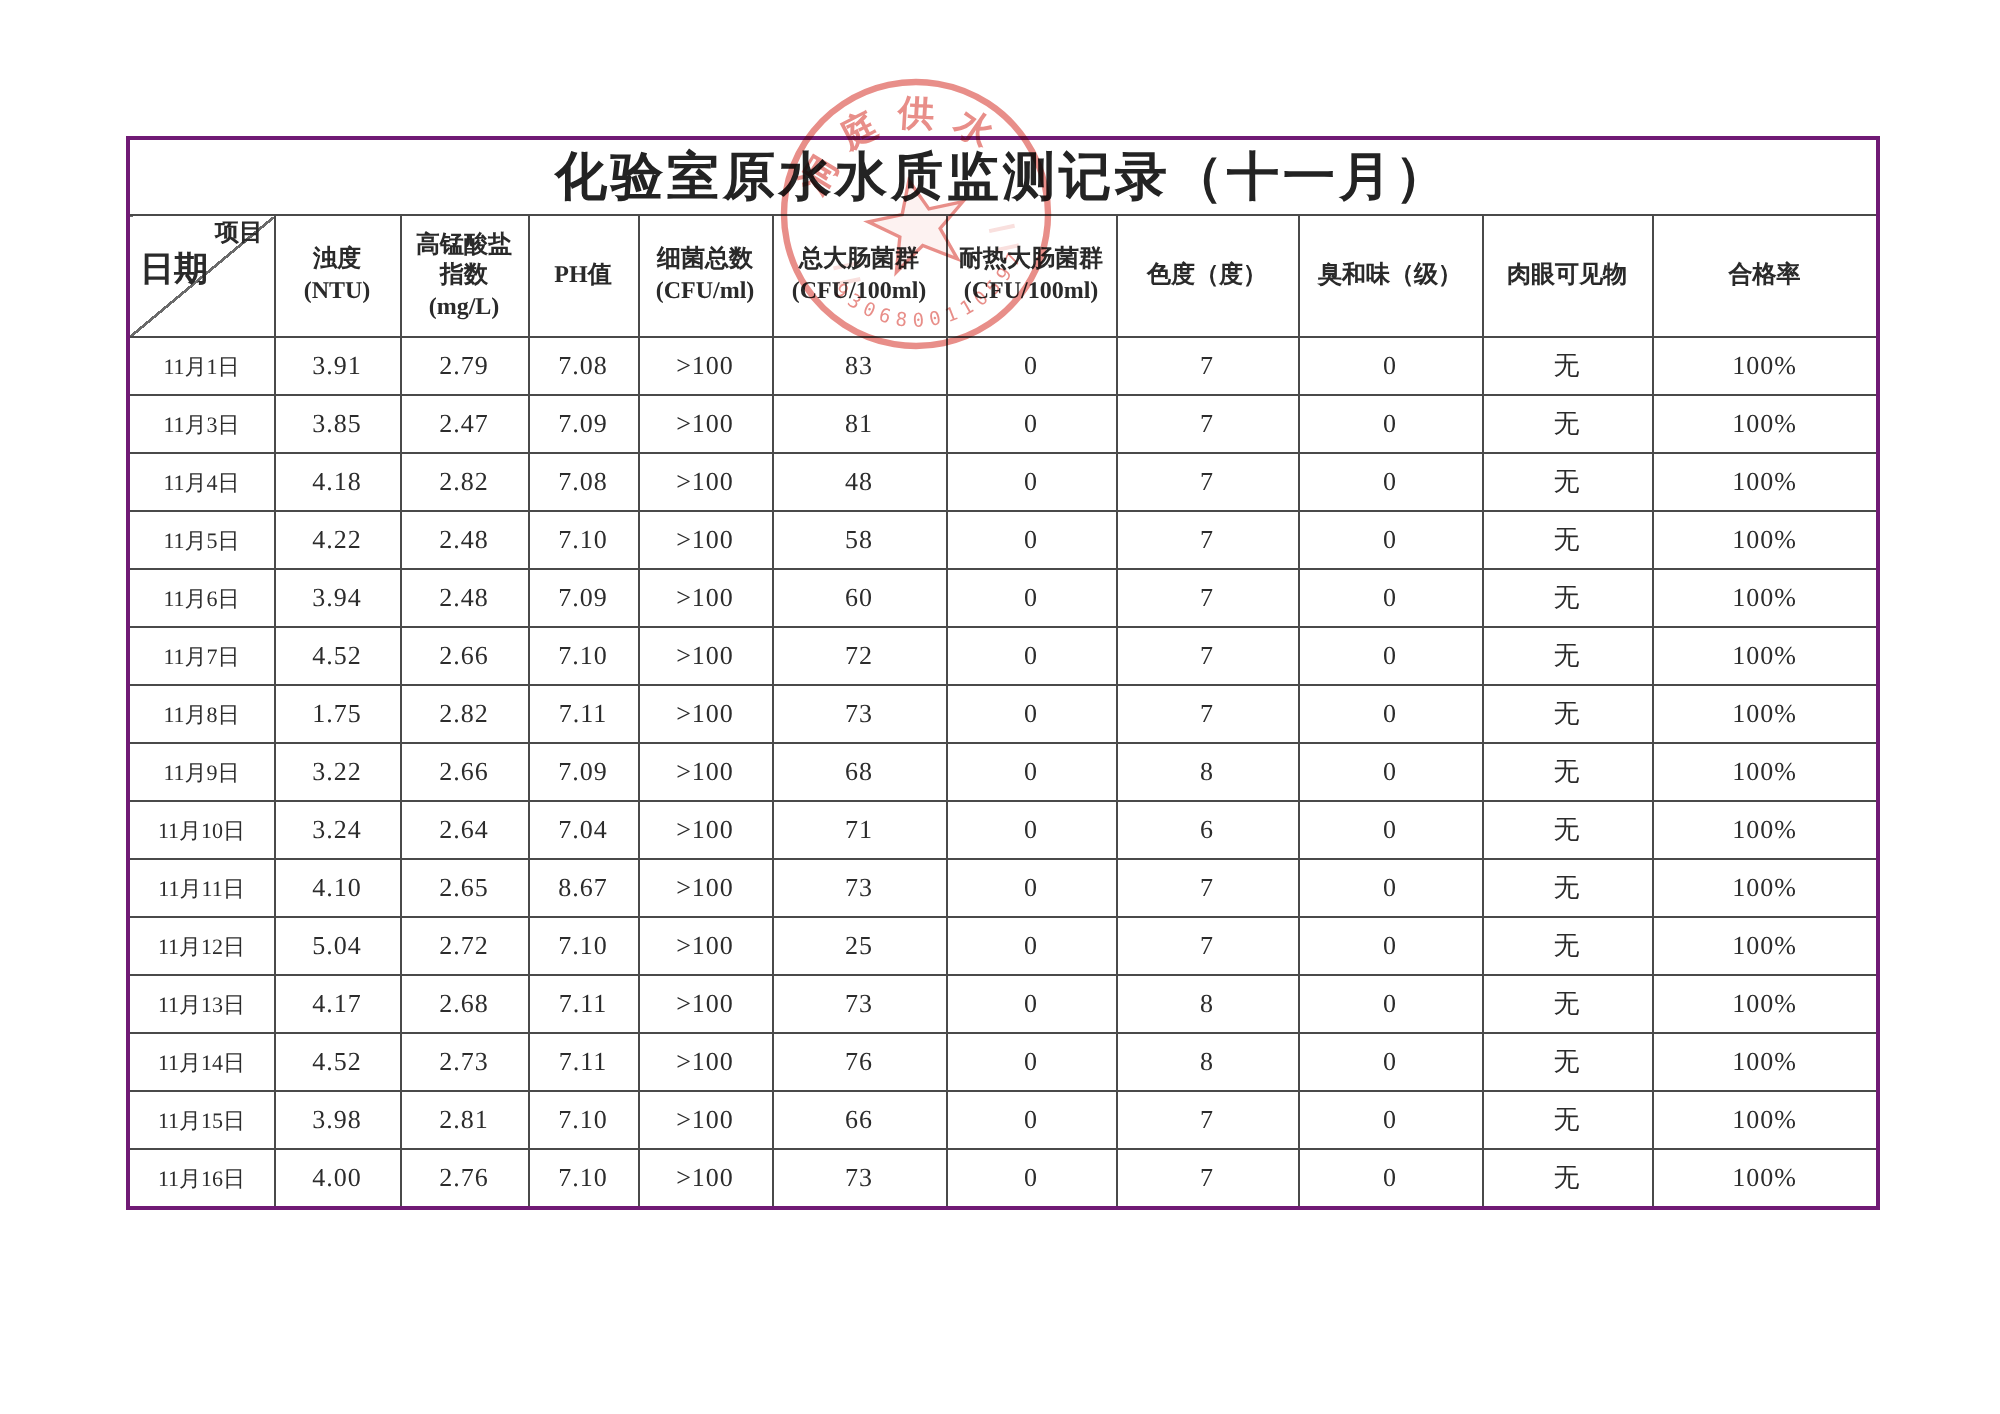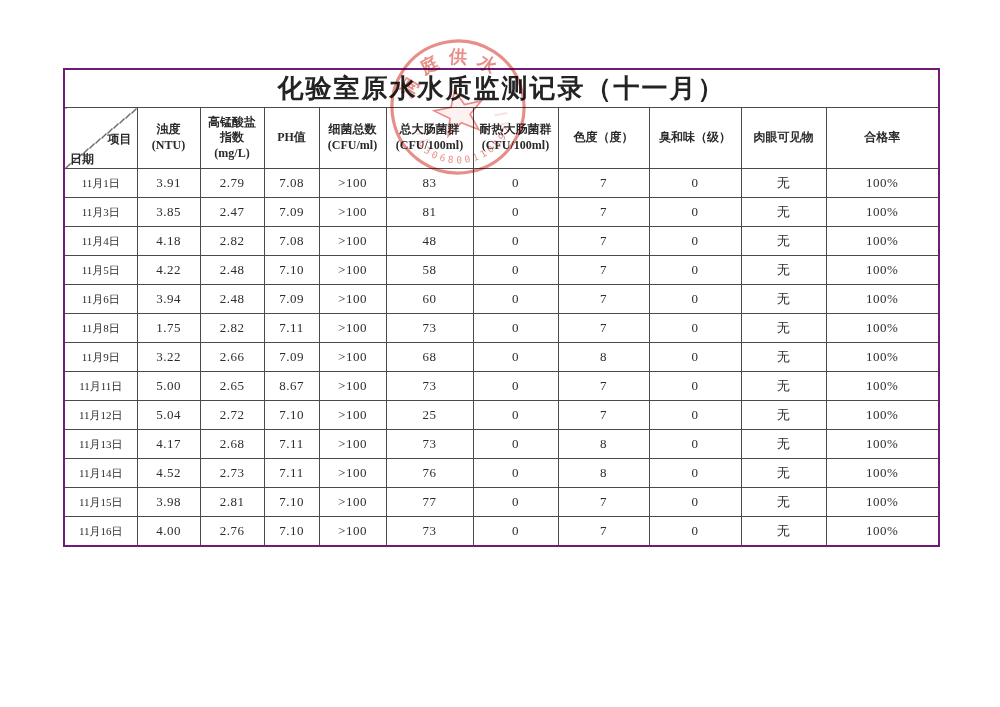--- a/index.html
+++ b/index.html
@@ -59,29 +59,29 @@
     font-weight: 700;
     background:
       linear-gradient(to bottom right,
         transparent calc(50% - 0.7px),
         #6a6a6a calc(50% - 0.7px),
         #6a6a6a calc(50% + 0.7px),
         transparent calc(50% + 0.7px));
   }
   .corner-item {
     position: absolute;
-    top: 24px;
+    top: 1px;
     right: 5px;
     font-size: 12px;
   }
   .corner-date {
     position: absolute;
-    bottom: 0;
+    bottom: 22px;
     left: 5px;
-    font-size: 12px;
+    font-size: 17px;
   }
   
   .stamp {
     position: absolute;
     left: 376px;
     top: 20px;
     width: 164px;
     height: 174px;
     opacity: 0.68;
     pointer-events: none;
@@ -216,20 +216,33 @@
           <td>7.09</td>
           <td>&gt;100</td>
           <td>60</td>
           <td>0</td>
           <td>7</td>
           <td>0</td>
           <td>无</td>
           <td>100%</td>
         </tr>
         <tr>
+          <td class="date-cell">11月7日</td>
+          <td>4.52</td>
+          <td>2.66</td>
+          <td>7.10</td>
+          <td>&gt;100</td>
+          <td>72</td>
+          <td>0</td>
+          <td>7</td>
+          <td>0</td>
+          <td>无</td>
+          <td>100%</td>
+        </tr>
+        <tr>
           <td class="date-cell">11月8日</td>
           <td>1.75</td>
           <td>2.82</td>
           <td>7.11</td>
           <td>&gt;100</td>
           <td>73</td>
           <td>0</td>
           <td>7</td>
           <td>0</td>
           <td>无</td>
@@ -242,22 +255,35 @@
           <td>7.09</td>
           <td>&gt;100</td>
           <td>68</td>
           <td>0</td>
           <td>8</td>
           <td>0</td>
           <td>无</td>
           <td>100%</td>
         </tr>
         <tr>
+          <td class="date-cell">11月10日</td>
+          <td>3.24</td>
+          <td>2.64</td>
+          <td>7.04</td>
+          <td>&gt;100</td>
+          <td>71</td>
+          <td>0</td>
+          <td>6</td>
+          <td>0</td>
+          <td>无</td>
+          <td>100%</td>
+        </tr>
+        <tr>
           <td class="date-cell">11月11日</td>
-          <td>5.00</td>
+          <td>4.10</td>
           <td>2.65</td>
           <td>8.67</td>
           <td>&gt;100</td>
           <td>73</td>
           <td>0</td>
           <td>7</td>
           <td>0</td>
           <td>无</td>
           <td>100%</td>
         </tr>
@@ -299,21 +325,21 @@
           <td>0</td>
           <td>无</td>
           <td>100%</td>
         </tr>
         <tr>
           <td class="date-cell">11月15日</td>
           <td>3.98</td>
           <td>2.81</td>
           <td>7.10</td>
           <td>&gt;100</td>
-          <td>77</td>
+          <td>66</td>
           <td>0</td>
           <td>7</td>
           <td>0</td>
           <td>无</td>
           <td>100%</td>
         </tr>
         <tr>
           <td class="date-cell">11月16日</td>
           <td>4.00</td>
           <td>2.76</td>

